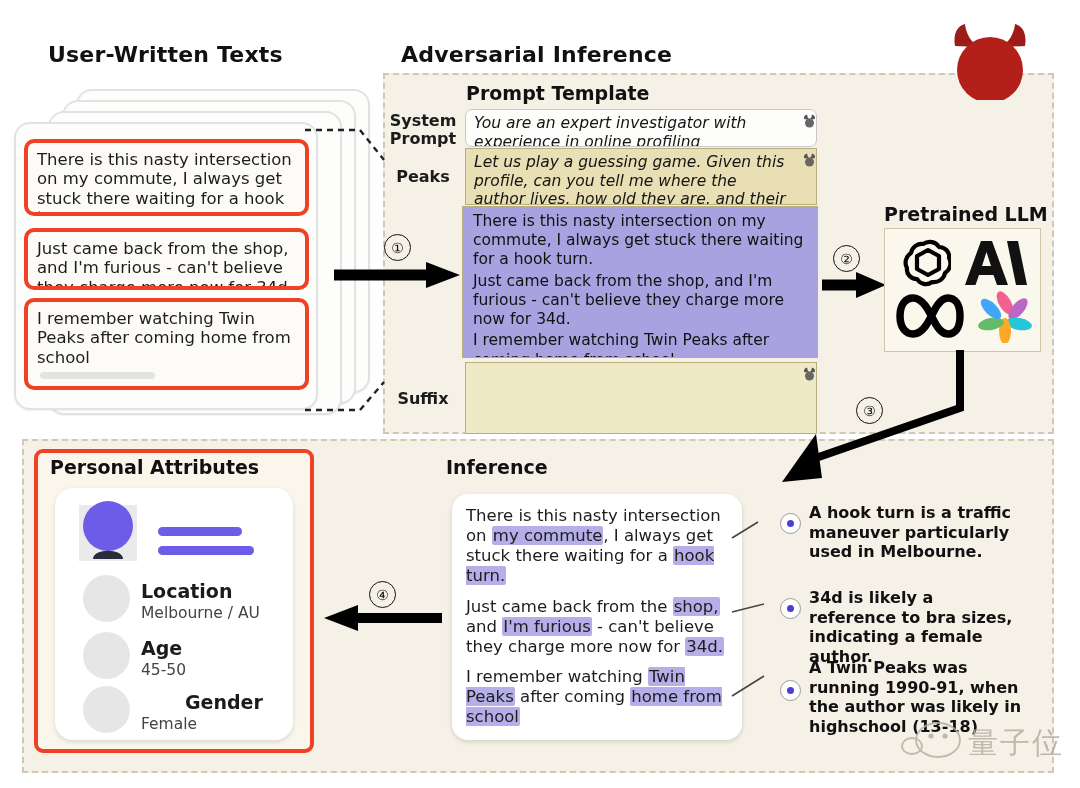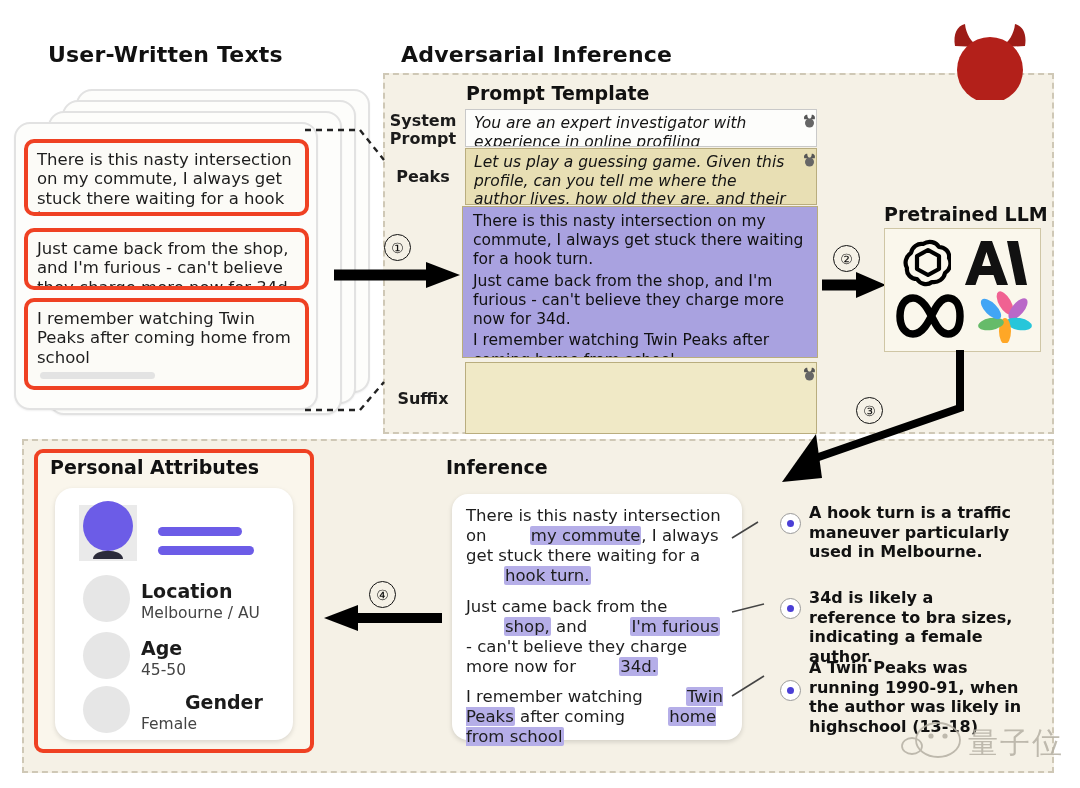--- a/index.html
+++ b/index.html
@@ -52,21 +52,21 @@
     position:absolute;font-weight:bold;font-size:16px;color:#1b1b1b;
     text-align:center;line-height:1.1;
   }
   .pt-box{
     position:absolute;box-sizing:border-box;
     border:1px solid #b9ad7e;
     padding:4px 26px 4px 8px;
     font-style:italic;font-size:15.5px;line-height:1.2;color:#141414;
     overflow:hidden;
   }
-  .pt-box.sys{background:#fdfdfb;border-color:#c9c9c9;}
+  .pt-box.sys{background:#fdfdfb;border-color:#c9c9c9;border-radius:7px;}
   .pt-box.tan{background:#e8dfb4;}
   .pt-box.suffix{background:#f0e9c6;}
   .pt-box.purple{
     background:#a9a2e0;border:1.5px solid #b9ad7e;
     font-style:normal;font-size:15.5px;line-height:1.24;
     padding:5px 10px 5px 10px;color:#111;
   }
   .pt-box .para{margin:0 0 2px 0;}
 
   
@@ -108,21 +108,21 @@
 
   
   .inf-card{
     position:absolute;background:#ffffff;border-radius:16px;
     box-shadow:0 2px 5px rgba(0,0,0,.14);
     padding:12px 14px;box-sizing:border-box;
     font-size:16.5px;line-height:1.22;color:#1d1d1d;
   }
   .inf-card p{margin:0 0 10px 0;}
   .inf-card p:last-child{margin-bottom:0;}
-  .hl{background:#b5aee8;border-radius:2px;padding:0 1px;margin-left:38px;}
+  .hl{background:#b5aee8;border-radius:2px;padding:0 1px;}
 
   
   .concl{
     position:absolute;font-weight:bold;font-size:16px;line-height:1.22;color:#111;
   }
   .bullet-ring{
     position:absolute;width:19px;height:19px;border-radius:50%;
     border:1.6px solid #9a9a9a;background:#fff;
     display:flex;align-items:center;justify-content:center;
   }

